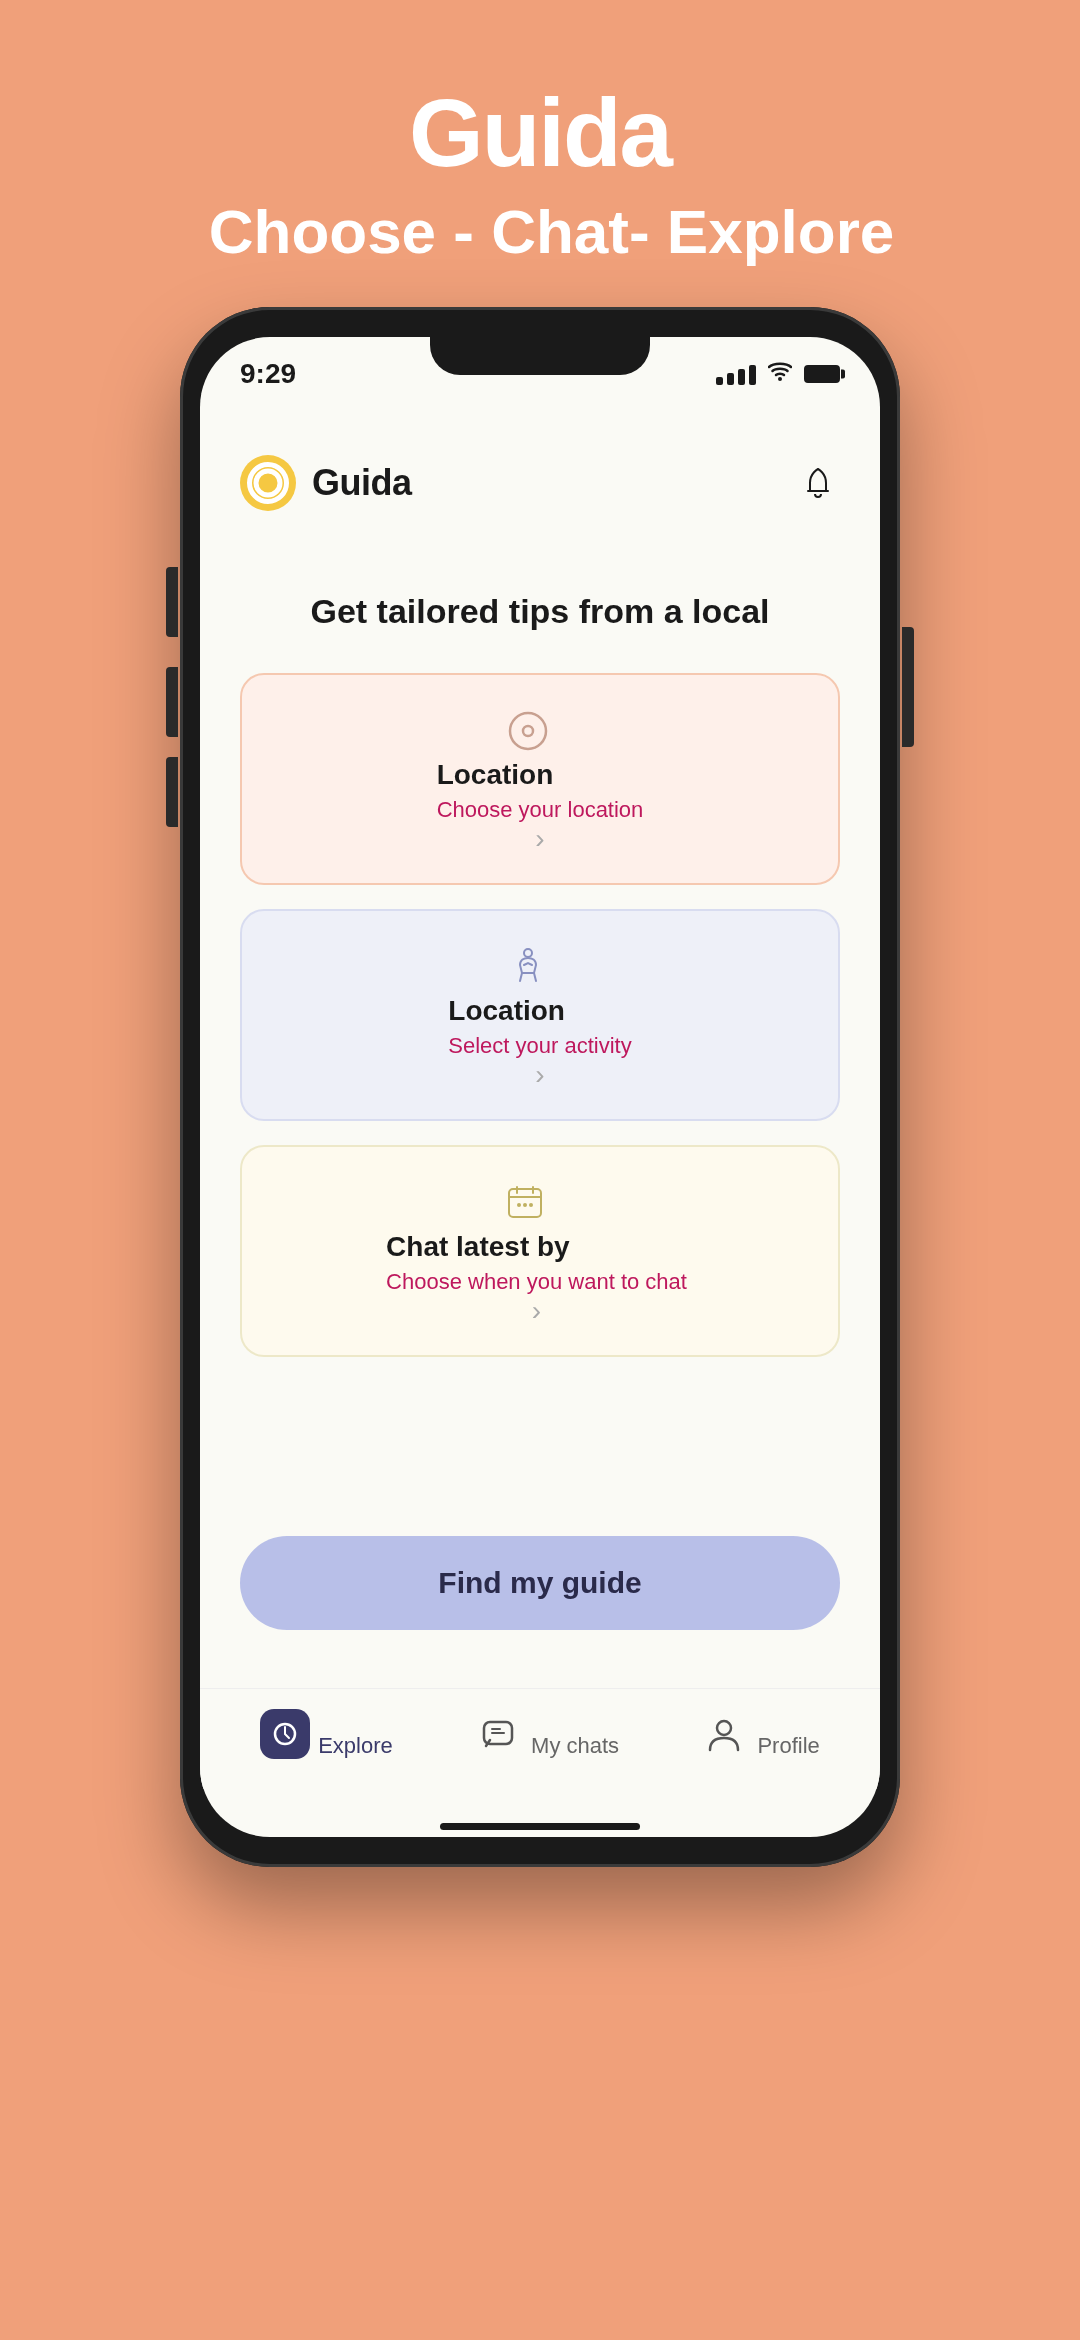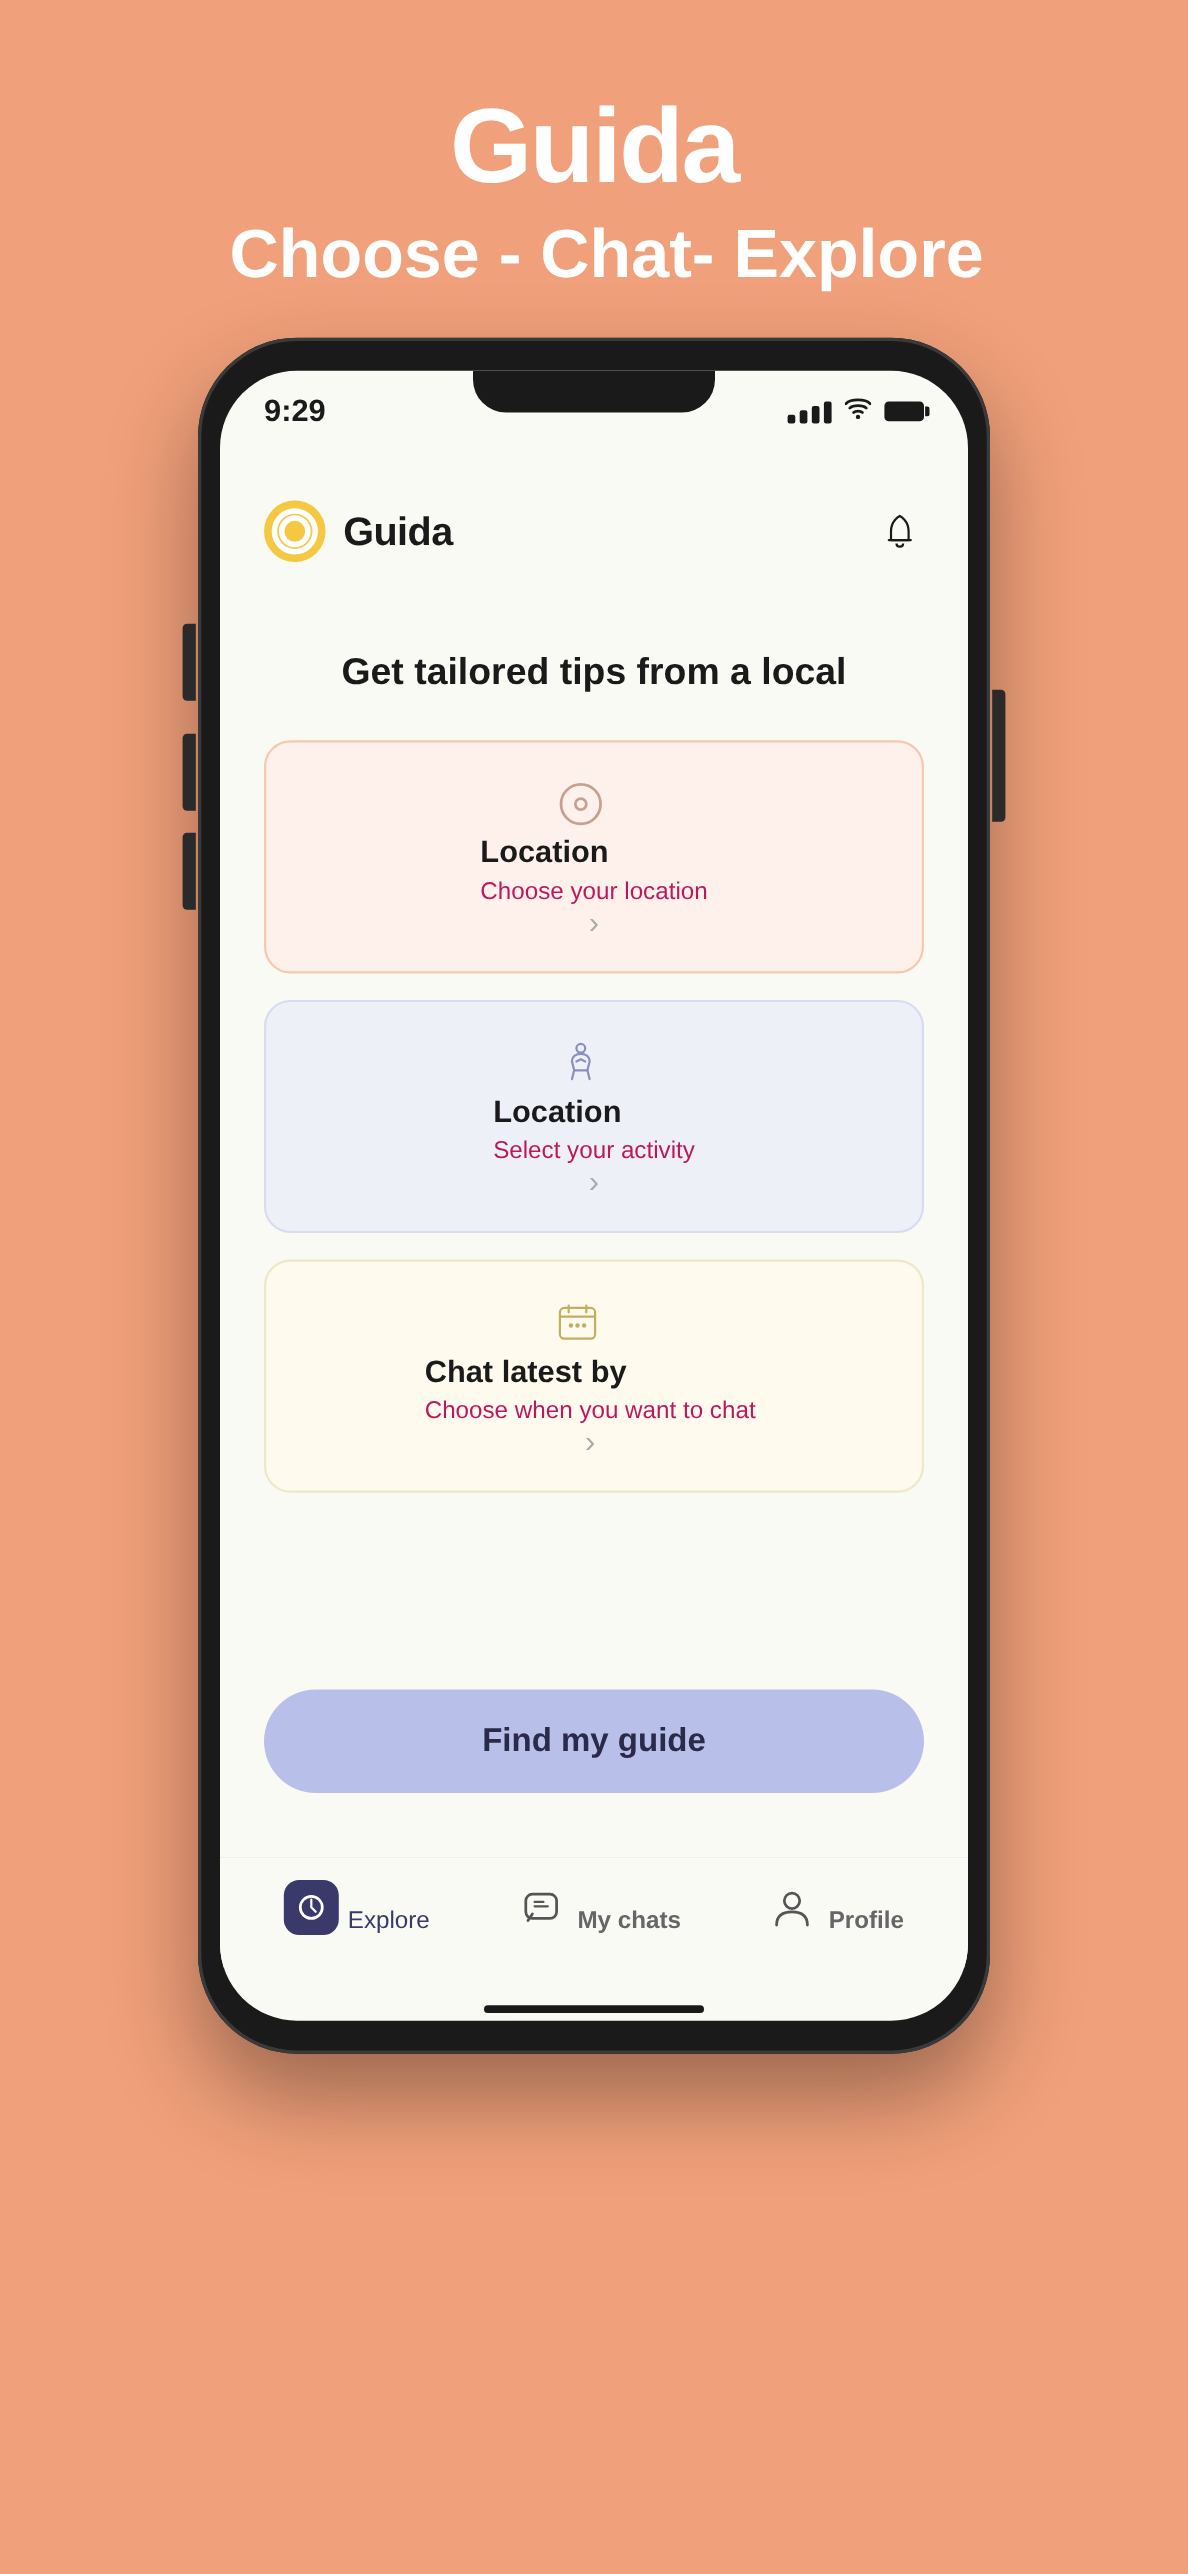--- a/index.html
+++ b/index.html
@@ -341,21 +341,21 @@
       width: 50px;
       height: 50px;
       display: flex;
       align-items: center;
       justify-content: center;
     }
 
     .nav-label {
       font-size: 22px;
       color: #666;
-      font-weight: 700;
+      font-weight: 400;
     }
 
     .nav-label-active {
       color: #3a3a6a;
       font-weight: 500;
     }
 
     .home-indicator {
       height: 10px;
       display: flex;

